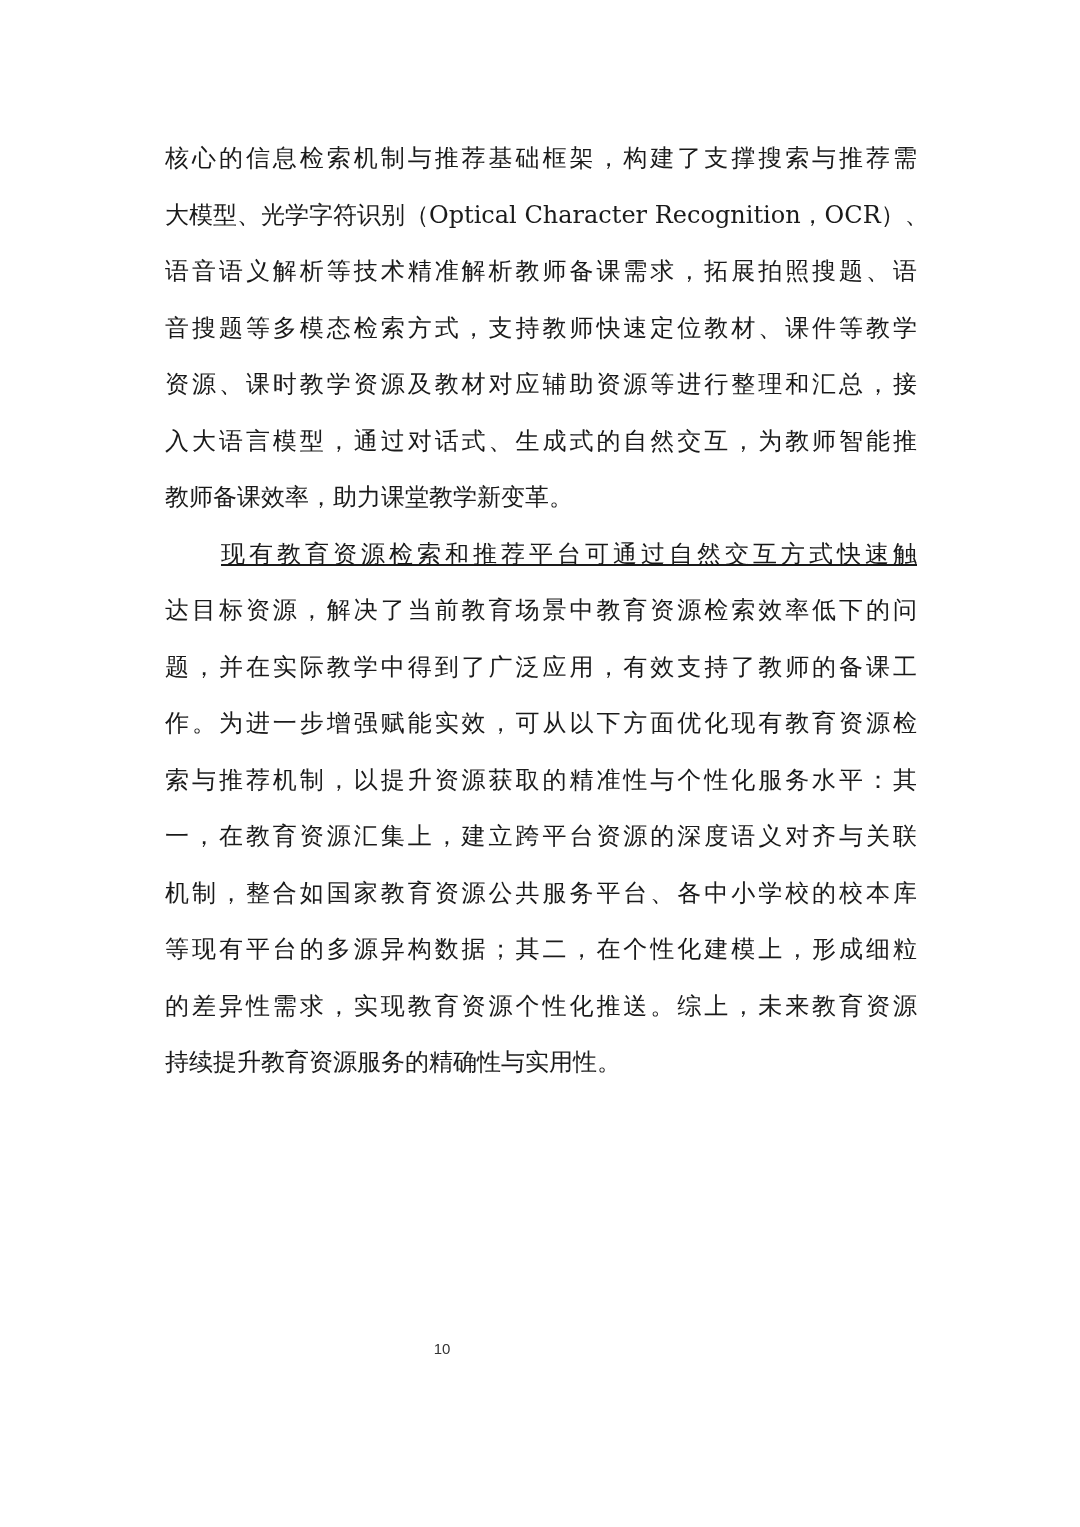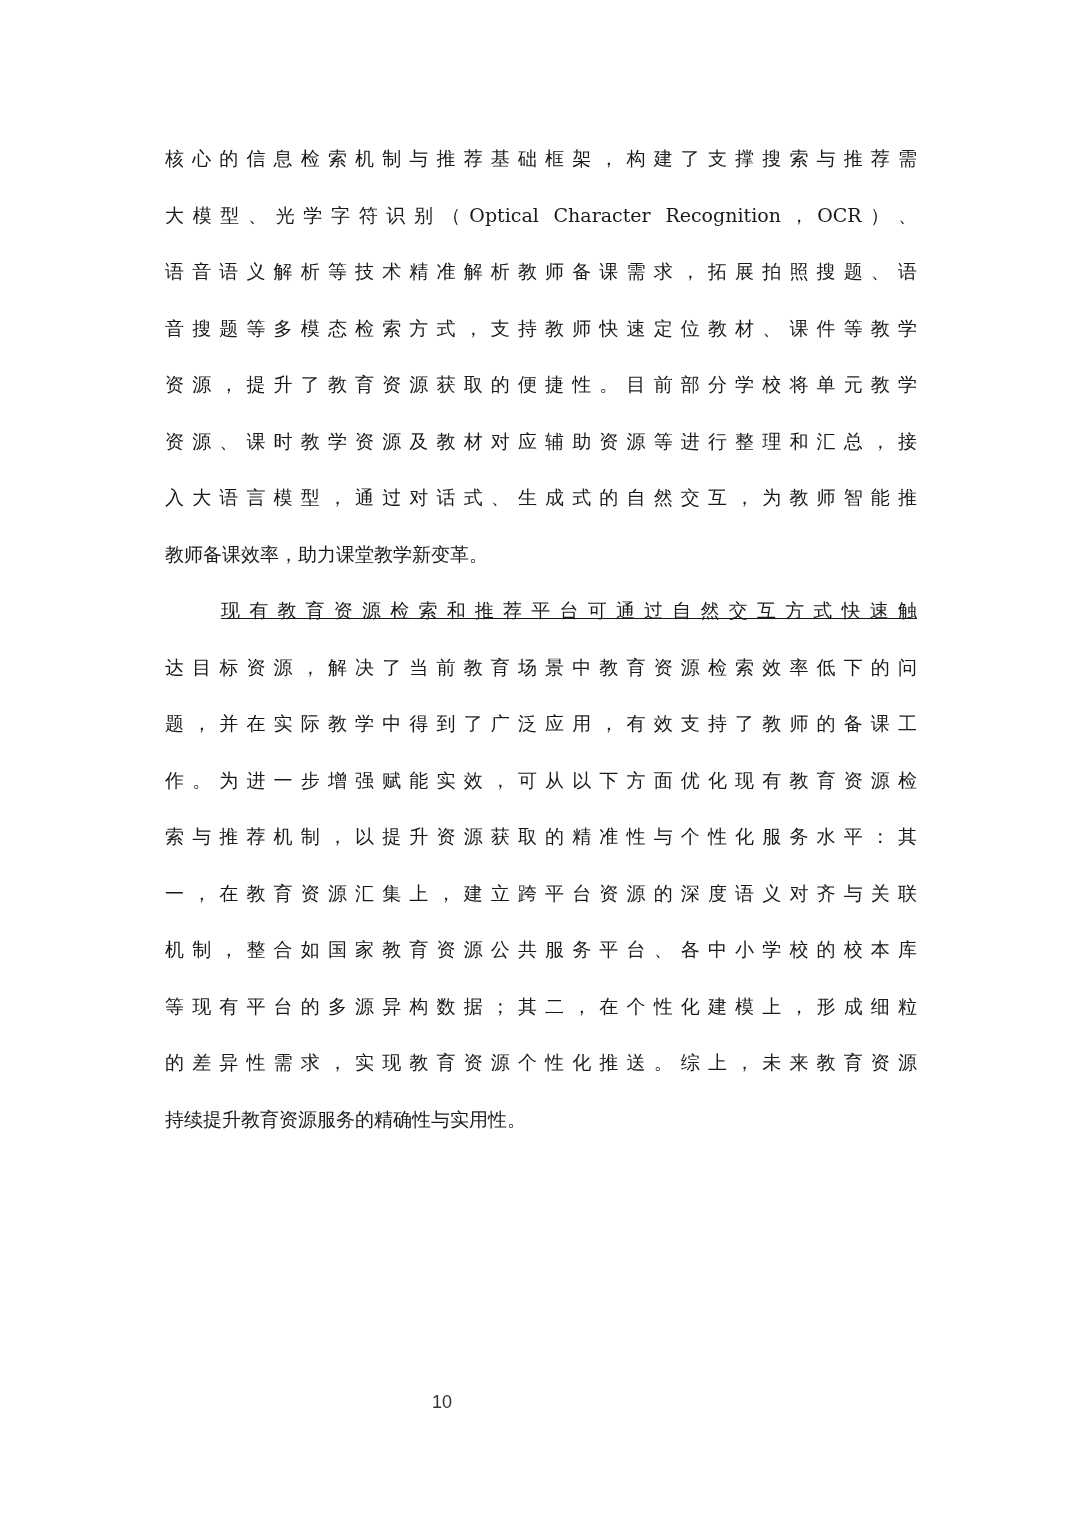--- a/index.html
+++ b/index.html
@@ -1,38 +1,37 @@
 <!DOCTYPE html>
 <html><head>
 <meta charset="utf-8">
 <style>
   html, body { margin: 0; padding: 0; background: #ffffff; }
   body { width: 1080px; height: 1527px; position: relative; overflow: hidden;
          font-family: "DejaVu Serif", "Liberation Serif", serif; color: #1a1a1a; }
   .page { position: absolute; left: 0; top: 0; width: 1080px; height: 1527px; background: #fff; }
   .body-text { position: absolute; left: 165px; top: 130px; width: 752px; }
-  .line { height: 56.5px; line-height: 56.5px; font-size: 19px; white-space: nowrap;
+  .line { height: 56.5px; line-height: 56.5px; font-size: 24px; white-space: nowrap;
           text-align: justify; text-align-last: justify; letter-spacing: 0; }
   .line.last { text-align-last: left; }
   .line.indent { padding-left: 56px; text-decoration: underline; }
-  .page-number { position: absolute; top: 1392px; left: 0; width: 884px; text-align: center;
-                 font-family: "Liberation Sans", "DejaVu Sans", sans-serif; font-size: 18px; color: #333; }
+  .page-number { position: absolute; top: 1340px; left: 0; width: 884px; text-align: center;
+                 font-family: "Liberation Sans", "DejaVu Sans", sans-serif; font-size: 15px; color: #333; }
 </style>
 </head>
 <body>
 
 <div class="page">
   <div class="body-text">
 
     <div>
       <div class="line">核心的信息检索机制与推荐基础框架，构建了支撑搜索与推荐需</div>
       <div class="line">大模型、光学字符识别（Optical Character Recognition，OCR）、</div>
       <div class="line">语音语义解析等技术精准解析教师备课需求，拓展拍照搜题、语</div>
       <div class="line">音搜题等多模态检索方式，支持教师快速定位教材、课件等教学</div>
-      <div class="line">资源，提升了教育资源获取的便捷性。目前部分学校将单元教学</div>
       <div class="line">资源、课时教学资源及教材对应辅助资源等进行整理和汇总，接</div>
       <div class="line">入大语言模型，通过对话式、生成式的自然交互，为教师智能推</div>
       <div class="line last">教师备课效率，助力课堂教学新变革。</div>
     </div>
 
     <div>
       <div class="line indent">现有教育资源检索和推荐平台可通过自然交互方式快速触</div>
       <div class="line">达目标资源，解决了当前教育场景中教育资源检索效率低下的问</div>
       <div class="line">题，并在实际教学中得到了广泛应用，有效支持了教师的备课工</div>
       <div class="line">作。为进一步增强赋能实效，可从以下方面优化现有教育资源检</div>

